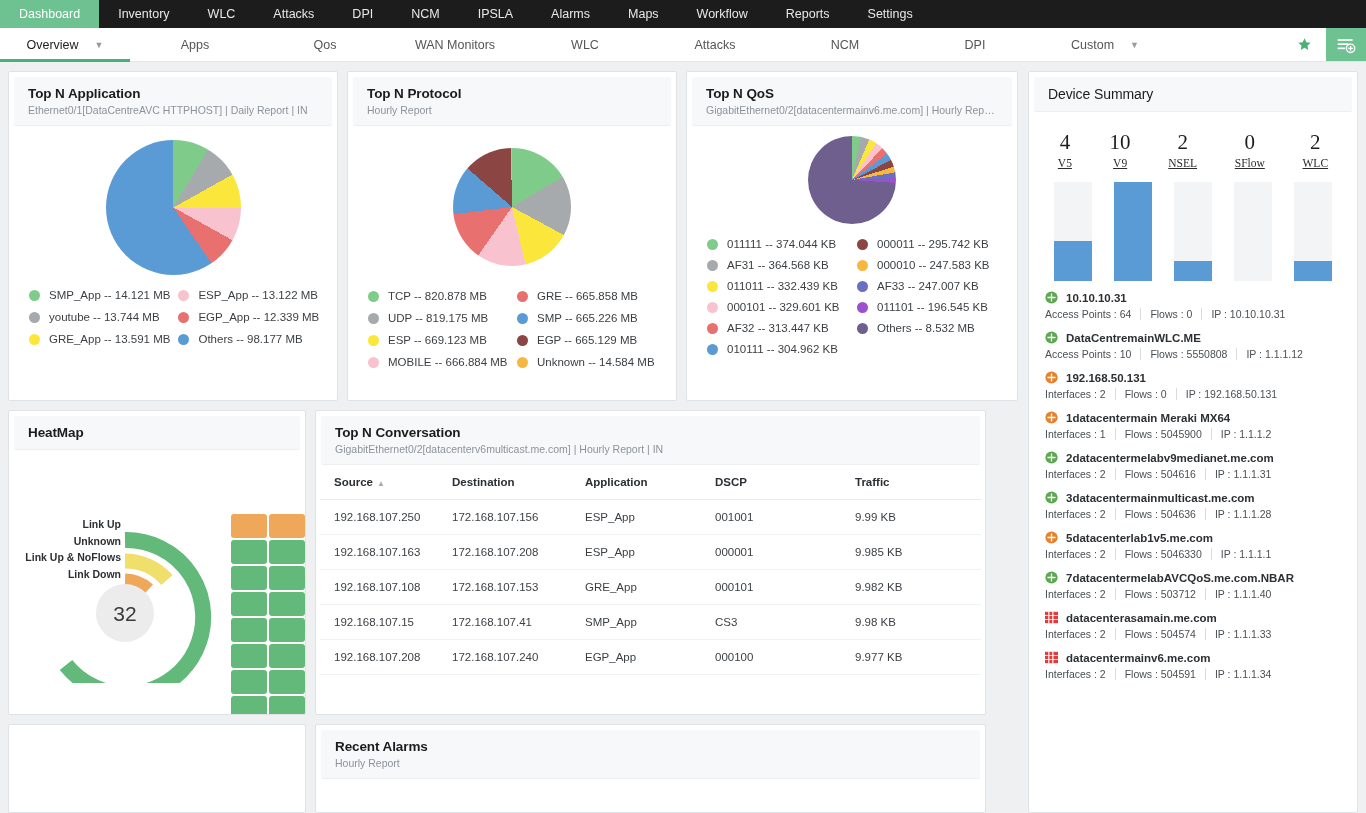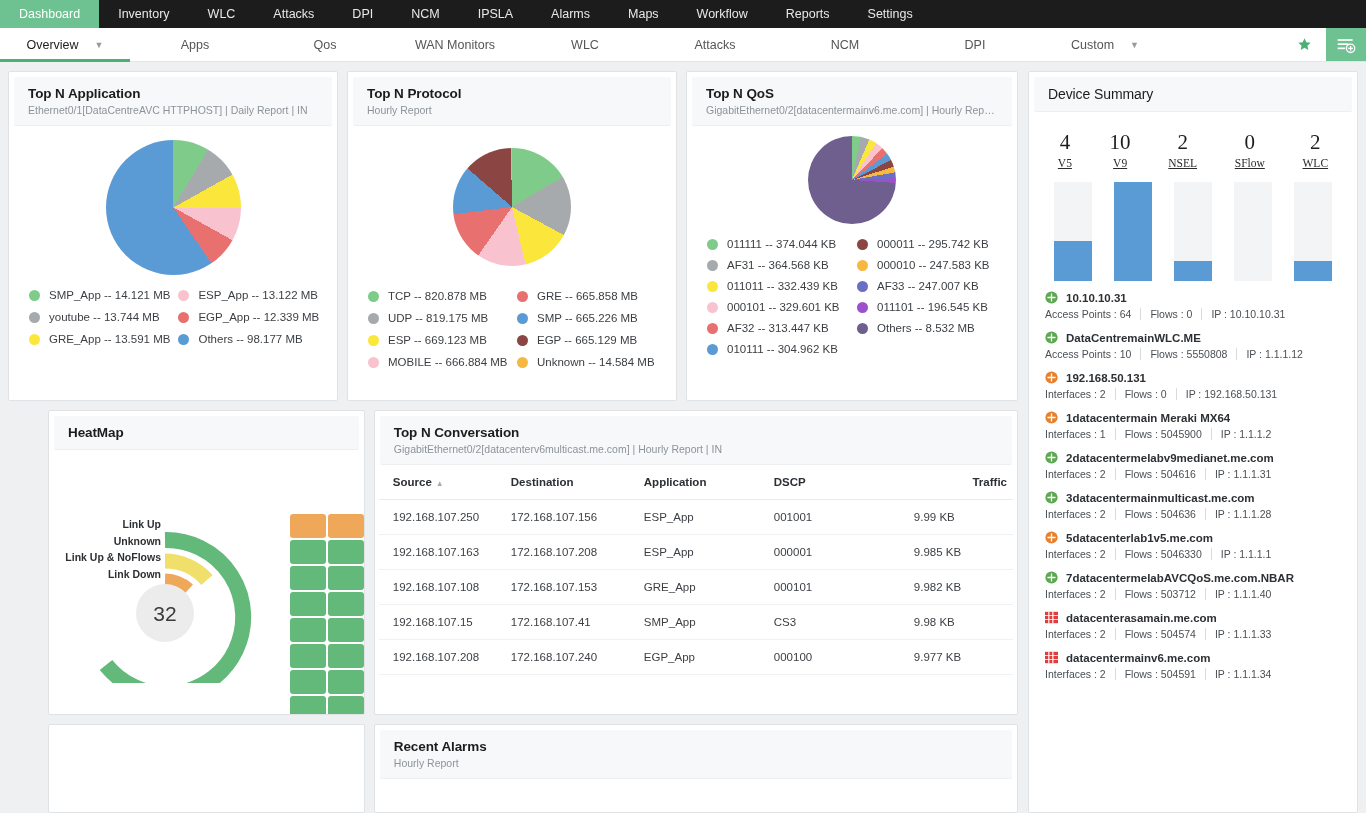--- a/index.html
+++ b/index.html
@@ -45,21 +45,21 @@
     width: 40px; background: #6ec191; display: flex; align-items: center;
     justify-content: center; cursor: pointer;
   }
 
   
   .board {
     display: flex; gap: 10px; padding: 9px 8px 0 8px;
     height: calc(813px - 62px);
   }
   .col { display: flex; flex-direction: column; gap: 9px; }
-  .col-left  { width: 330px; margin-left: 40px; }
+  .col-left  { width: 298px; }
   .col-right { width: 332px; }
   .row-top { display: flex; gap: 9px; }
 
   .card {
     background: #fff; border: 1px solid #e0e3e6; border-radius: 2px;
     display: flex; flex-direction: column; overflow: hidden;
   }
   .card-head {
     background: #f7f8f9; border-bottom: 1px solid #eceff1;
     padding: 9px 14px 9px 14px; margin: 5px 5px 0 5px; border-radius: 2px;
@@ -400,21 +400,21 @@
           </div>
           <div class="card-body">
             <div class="table-pad">
               <table class="convo">
                 <thead>
                     <tr id="convo-head">
                       <th style="width: 132px;"><span>Source</span><span class="sort-caret">▲</span></th>
                       <th style="width: 133px;"><span>Destination</span></th>
                       <th style="width: 130px;"><span>Application</span></th>
                       <th style="width: 140px;"><span>DSCP</span></th>
-                      <th style="width: auto; text-align: right;"><span>Traffic</span></th>
+                      <th style="width: auto;"><span>Traffic</span></th>
                     </tr>
                   </thead>
                 <tbody id="convo-body">
                     <tr>
                       <td>192.168.107.250</td>
                       <td>172.168.107.156</td>
                       <td>ESP_App</td>
                       <td>001001</td>
                       <td>9.99 KB</td>
                     </tr>

